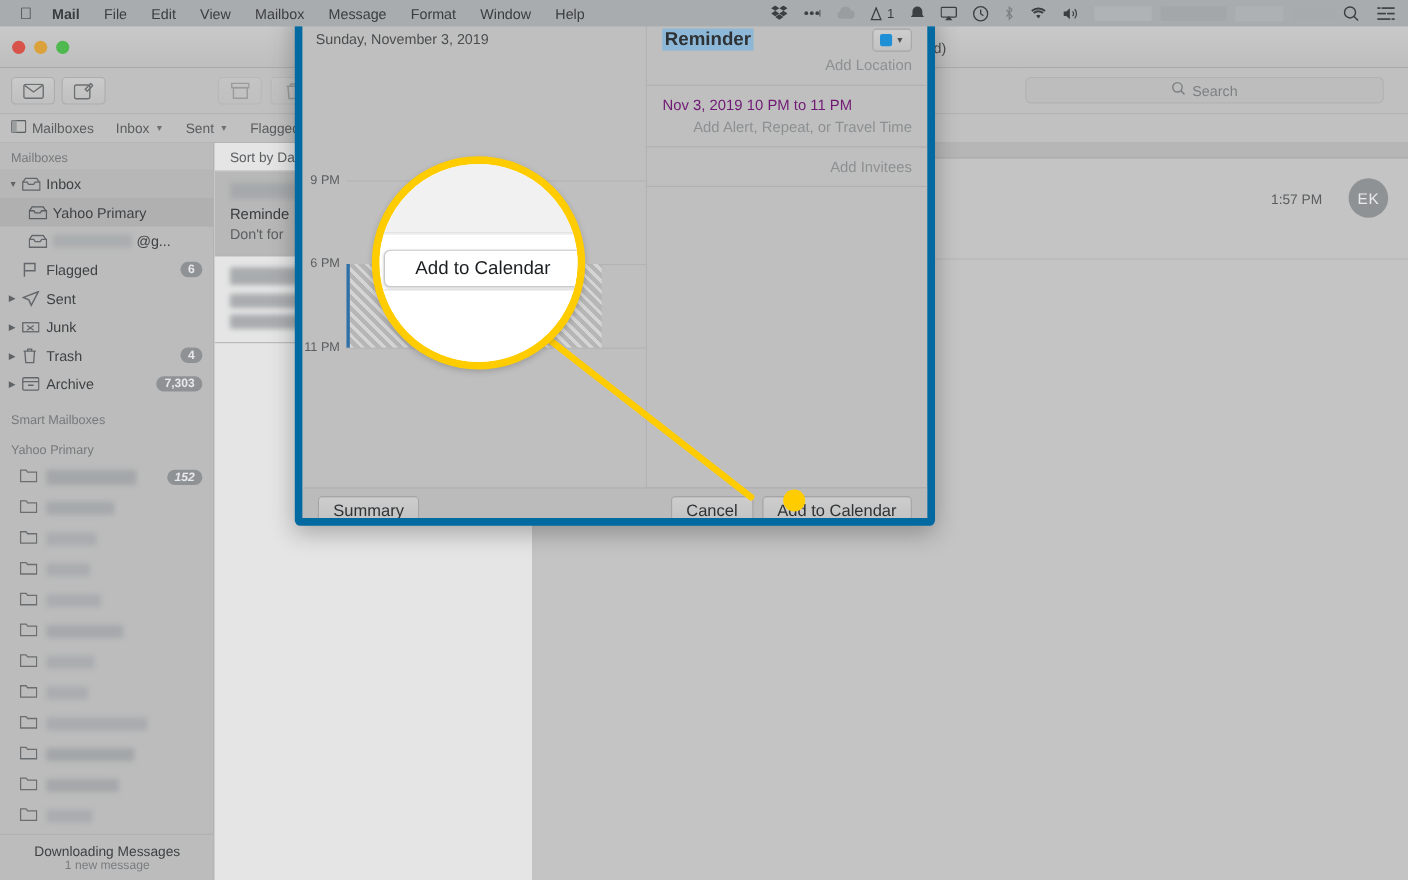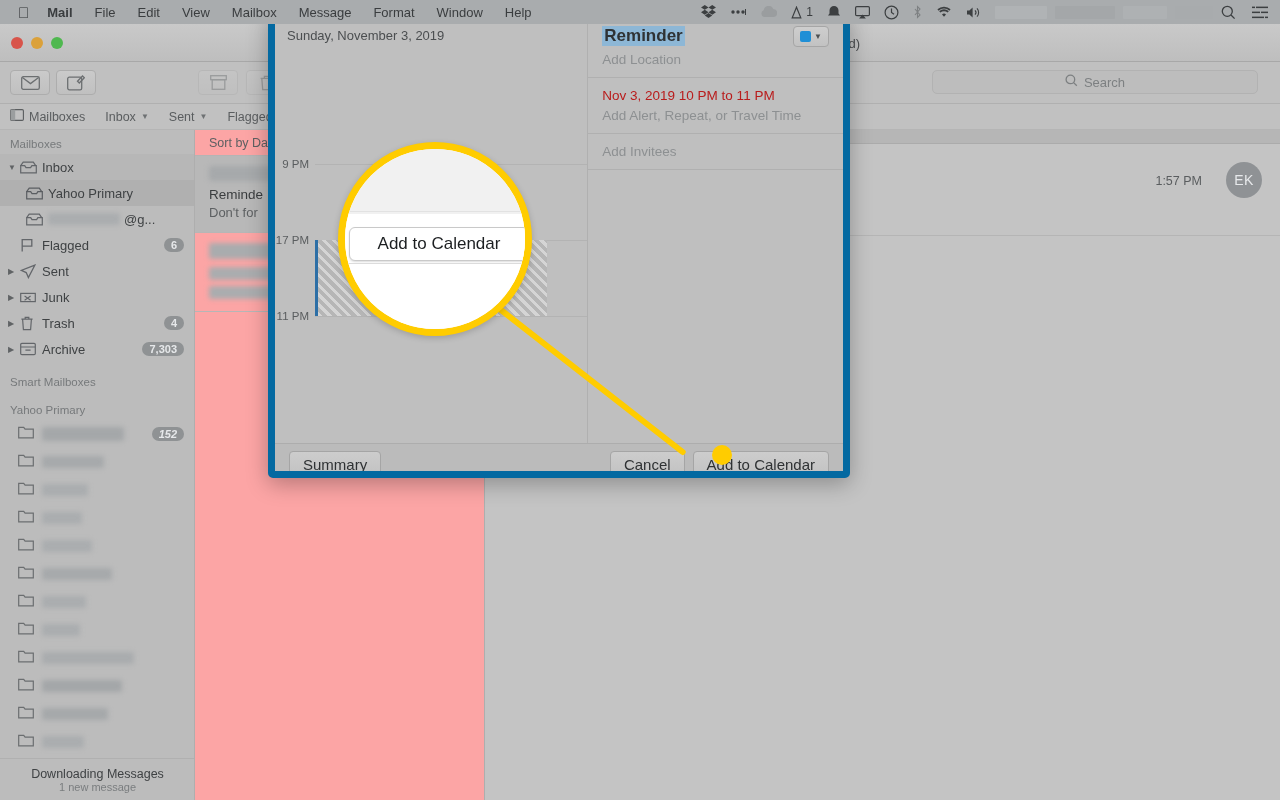--- a/index.html
+++ b/index.html
@@ -112,21 +112,21 @@
   .statusbar {
     position: absolute; left: 0; bottom: 0; width: 195px; height: 42px;
     background: #bcbcbc; border-top: 1px solid #b0b0b0;
     display: flex; flex-direction: column; align-items: center; justify-content: center;
   }
   .statusbar .s1 { font-size: 12.5px; color: #3f4244; }
   .statusbar .s2 { font-size: 11px; color: #7a7d7f; }
 
   
   .msglist {
-    width: 290px; height: 100%; background: #fca5a5;
+    width: 290px; height: 100%; background: #e5e5e5;
     border-right: 1px solid #aeaeae; position: relative; overflow: hidden;
   }
   .sortrow {
     height: 26px; display: flex; align-items: center; padding-left: 14px;
     font-size: 12.5px; color: #5d6062; border-bottom: 1px solid #b4b4b4;
   }
   .msgitem { padding: 10px 14px 12px 14px; border-bottom: 1px solid #b6b6b6; }
   .msgitem.sel { background: #b8b8b8; }
   .msgitem .subj { font-size: 13.5px; color: #3a3d3f; margin-top: 6px; }
   .msgitem .prev { font-size: 13px; color: #5d6062; margin-top: 3px; }
@@ -171,22 +171,22 @@
     font-size: 17px; font-weight: bold; color: #2f3234;
     background: #8db7d6; padding: 0 2px; display: inline-block;
   }
   .swatch-btn {
     width: 36px; height: 21px; border: 1px solid #a6a6a6; border-radius: 4px;
     background: linear-gradient(#cecece,#c2c2c2);
     display: flex; align-items: center; justify-content: center; gap: 3px;
   }
   .swatch { width: 11px; height: 11px; background: #1f8fd6; border-radius: 2px; }
   .swatch-chev { font-size: 8px; color: #4d5052; }
-  .ph { font-size: 13.5px; color: #8d9092; margin-top: 5px; }
-  .dateline { font-size: 13.5px; color: #b91c1c; }
+  .ph { font-size: 13.5px; color: #8d9092; margin-top: 5px; text-align: right; }
+  .dateline { font-size: 13.5px; color: #701a75; }
   .sheet-footer {
     height: 42px; background: #bbbbbb; border-top: 1px solid #adadad;
     display: flex; align-items: center; padding: 0 14px;
   }
   .btn {
     border: 1px solid #a5a5a5; border-radius: 4px;
     background: linear-gradient(#cdcdcd,#c1c1c1);
     font-size: 15px; color: #2f3234;
     padding: 4px 13px; white-space: nowrap;
   }
@@ -601,21 +601,21 @@
 
   <div class="sheet">
     <div class="sheet-main">
 
       <div class="sheet-left">
         <div class="dayhdr">Sunday, November 3, 2019</div>
         <div class="cal">
           <div class="hourline" style="top:34px;"></div>
           <div class="hourlbl" style="top:34px;">9 PM</div>
           <div class="hourline" style="top:110px;"></div>
-          <div class="hourlbl" style="top:110px;">17 PM</div>
+          <div class="hourlbl" style="top:110px;">6 PM</div>
           <div class="hourline" style="top:186px;"></div>
           <div class="hourlbl" style="top:186px;">11 PM</div>
           <div class="evt"></div>
         </div>
       </div>
 
       <div class="sheet-right">
         <div class="fgroup">
           <div class="title-row">
             <span class="evt-title">Reminder</span>

